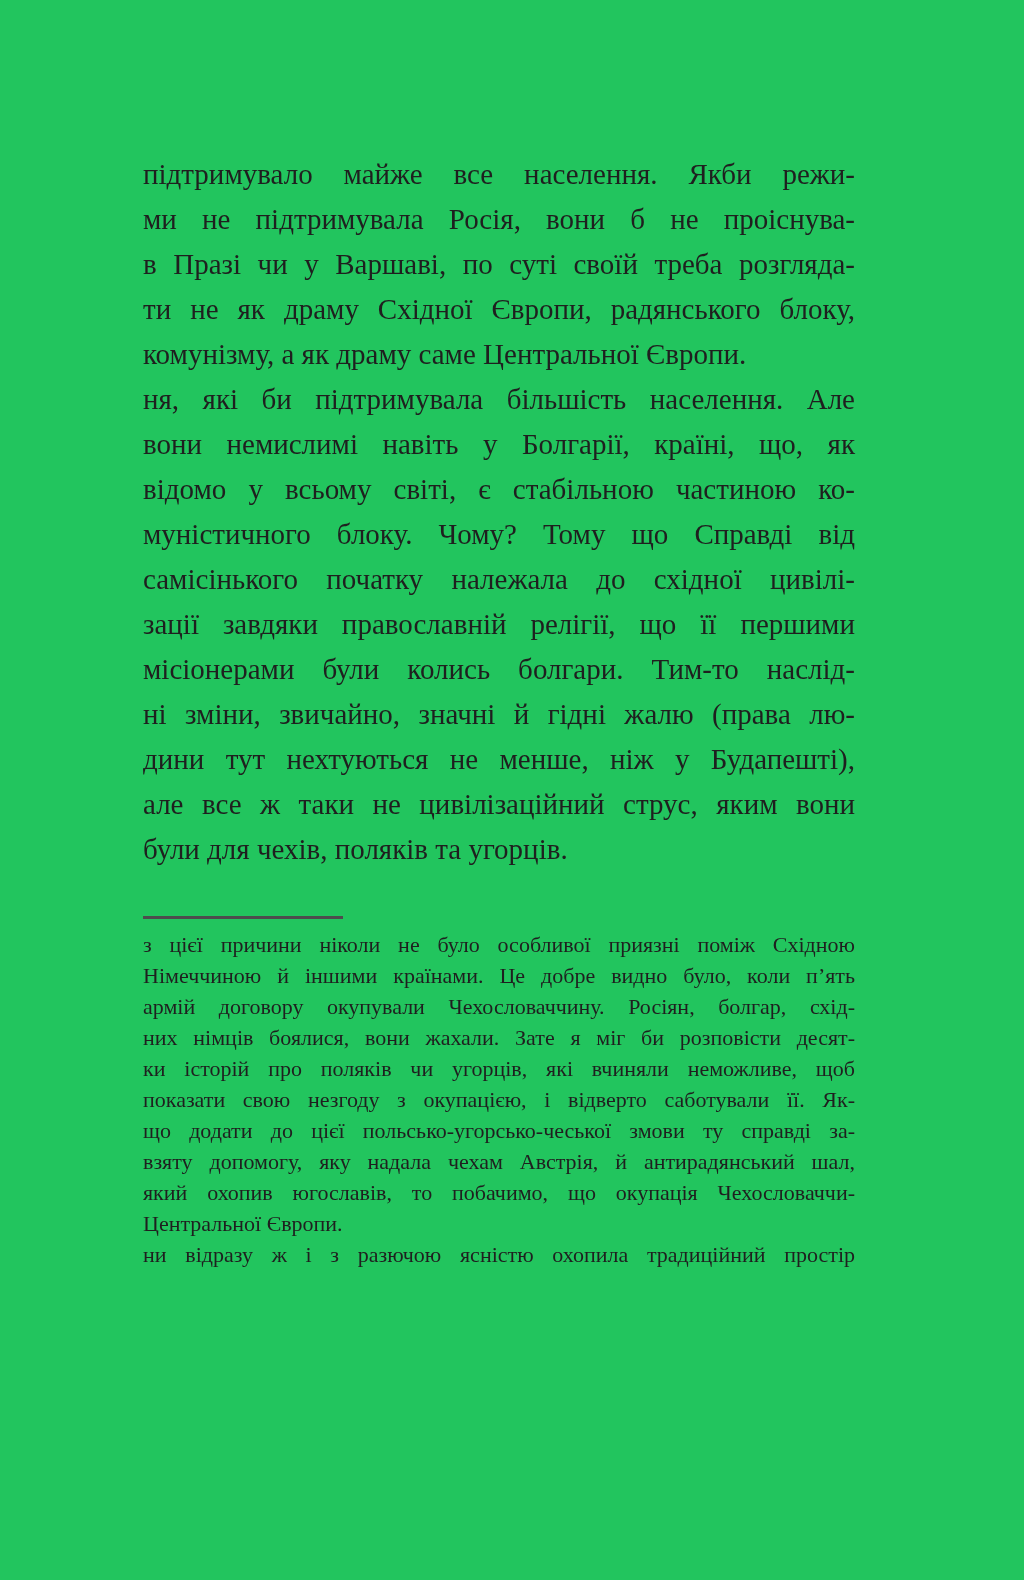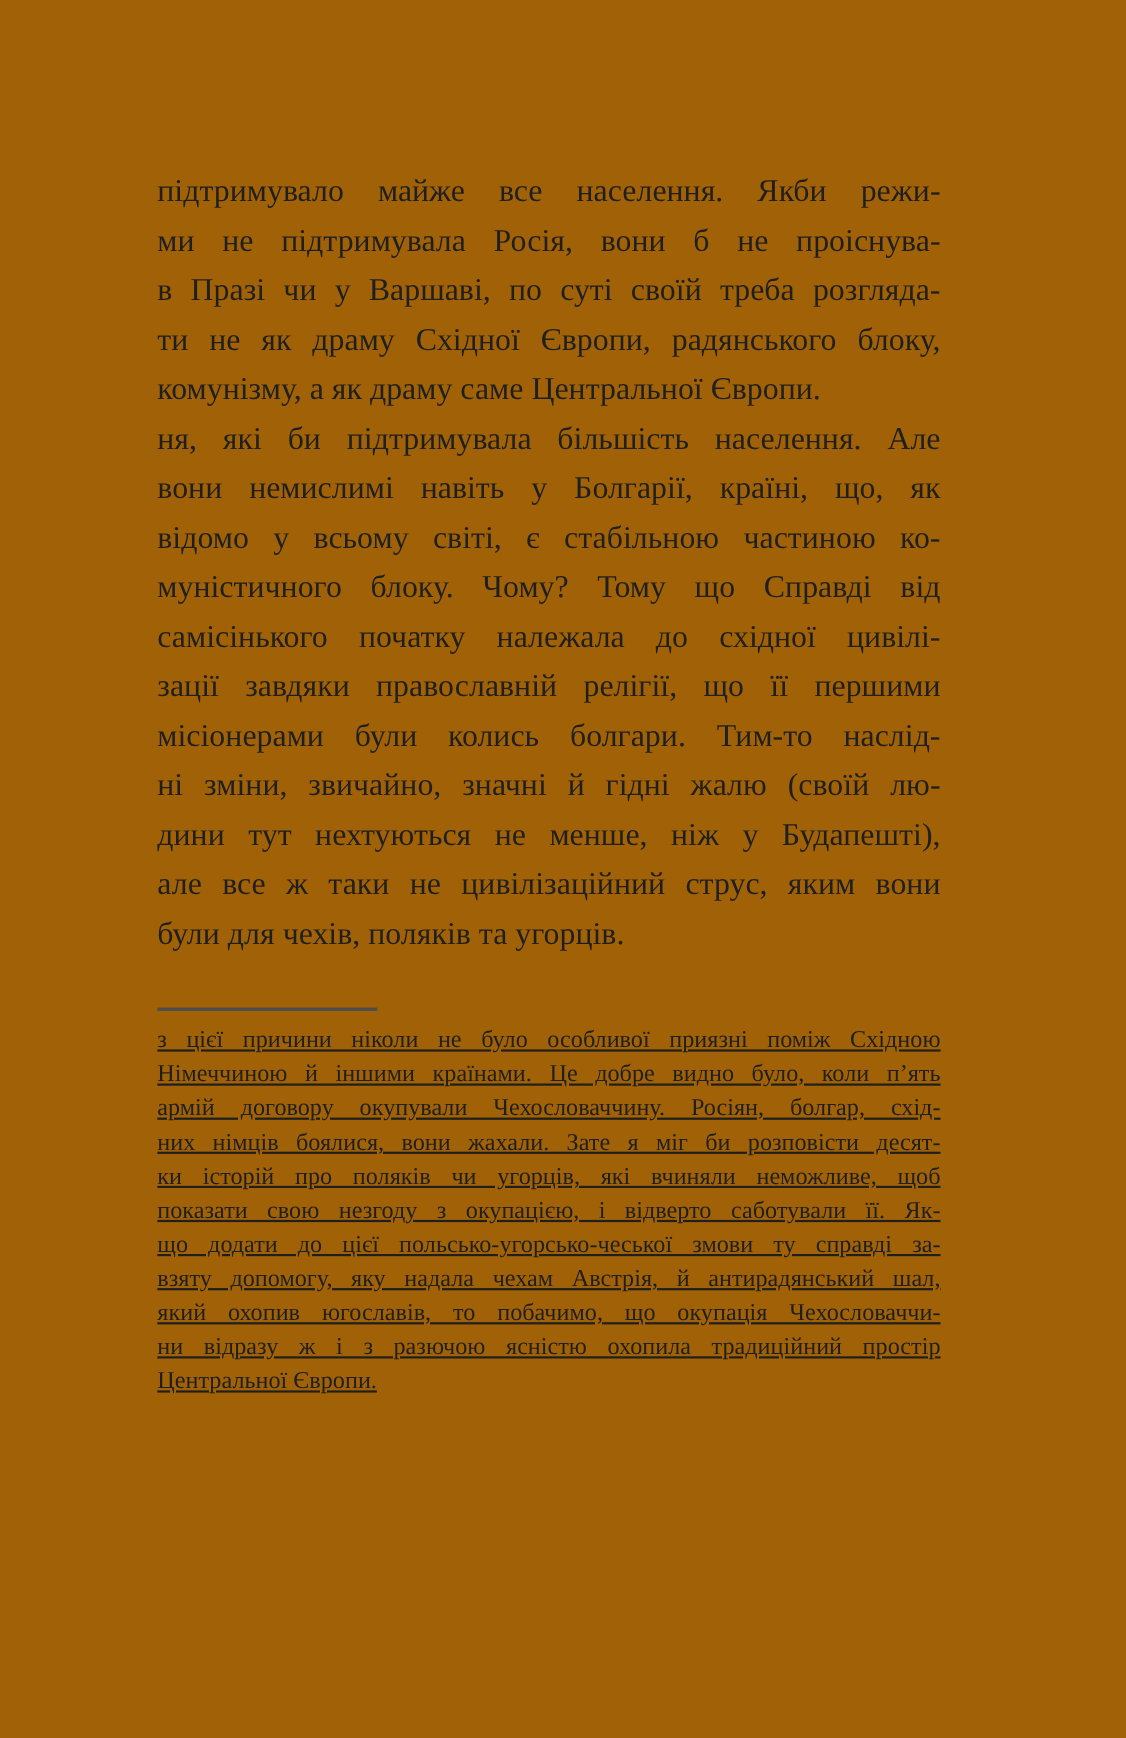--- a/index.html
+++ b/index.html
@@ -50,61 +50,60 @@
     border: none;
     border-top: 3px solid #4d4d4d;
   }
   .footnote-line {
     display: block;
     font-size: 22px;
     line-height: 31px;
     text-align: justify;
     text-align-last: justify;
     white-space: normal;
-    text-decoration: underline;
   }
   .footnote-line.last {
     text-align-last: left;
   }
 </style>
 </head>
 <body>
 
-<div class="page" style="background: #a16207; color: rgb(31, 31, 31);">
+<div class="page" style="background: #22c55e; color: rgb(31, 31, 31);">
   <main class="text-block">
     <div id="paragraphs">
         <p class="paragraph">
           <span class="body-line">підтримувало майже все населення. Якби режи-</span>
           <span class="body-line">ми не підтримувала Росія, вони б не проіснува-</span>
           <span class="body-line">в Празі чи у Варшаві, по суті своїй треба розгляда-</span>
           <span class="body-line">ти не як драму Східної Європи, радянського блоку,</span>
           <span class="body-line last">комунізму, а як драму саме Центральної Європи.</span>
         </p>
         <p class="paragraph">
           <span class="body-line">ня, які би підтримувала більшість населення. Але</span>
           <span class="body-line">вони немислимі навіть у Болгарії, країні, що, як</span>
           <span class="body-line">відомо у всьому світі, є стабільною частиною ко-</span>
           <span class="body-line">муністичного блоку. Чому? Тому що Справді від</span>
           <span class="body-line">самісінького початку належала до східної цивілі-</span>
           <span class="body-line">зації завдяки православній релігії, що її першими</span>
           <span class="body-line">місіонерами були колись болгари. Тим-то наслід-</span>
-          <span class="body-line">ні зміни, звичайно, значні й гідні жалю (своїй лю-</span>
+          <span class="body-line">ні зміни, звичайно, значні й гідні жалю (права лю-</span>
           <span class="body-line">дини тут нехтуються не менше, ніж у Будапешті),</span>
           <span class="body-line">але все ж таки не цивілізаційний струс, яким вони</span>
           <span class="body-line last">були для чехів, поляків та угорців.</span>
         </p>
       </div>
     <hr class="footnote-rule" style="border-top-color: rgb(77, 77, 77);">
     <div class="footnote" id="footnote">
         <span class="footnote-line">з цієї причини ніколи не було особливої приязні поміж Східною</span>
         <span class="footnote-line">Німеччиною й іншими країнами. Це добре видно було, коли п’ять</span>
         <span class="footnote-line">армій договору окупували Чехословаччину. Росіян, болгар, схід-</span>
         <span class="footnote-line">них німців боялися, вони жахали. Зате я міг би розповісти десят-</span>
         <span class="footnote-line">ки історій про поляків чи угорців, які вчиняли неможливе, щоб</span>
         <span class="footnote-line">показати свою незгоду з окупацією, і відверто саботували її. Як-</span>
         <span class="footnote-line">що додати до цієї польсько-угорсько-чеської змови ту справді за-</span>
         <span class="footnote-line">взяту допомогу, яку надала чехам Австрія, й антирадянський шал,</span>
         <span class="footnote-line">який охопив югославів, то побачимо, що окупація Чехословаччи-</span>
+        <span class="footnote-line last">Центральної Європи.</span>
         <span class="footnote-line">ни відразу ж і з разючою ясністю охопила традиційний простір</span>
-        <span class="footnote-line last">Центральної Європи.</span>
       </div>
   </main>
 </div>
 
 </body></html>

